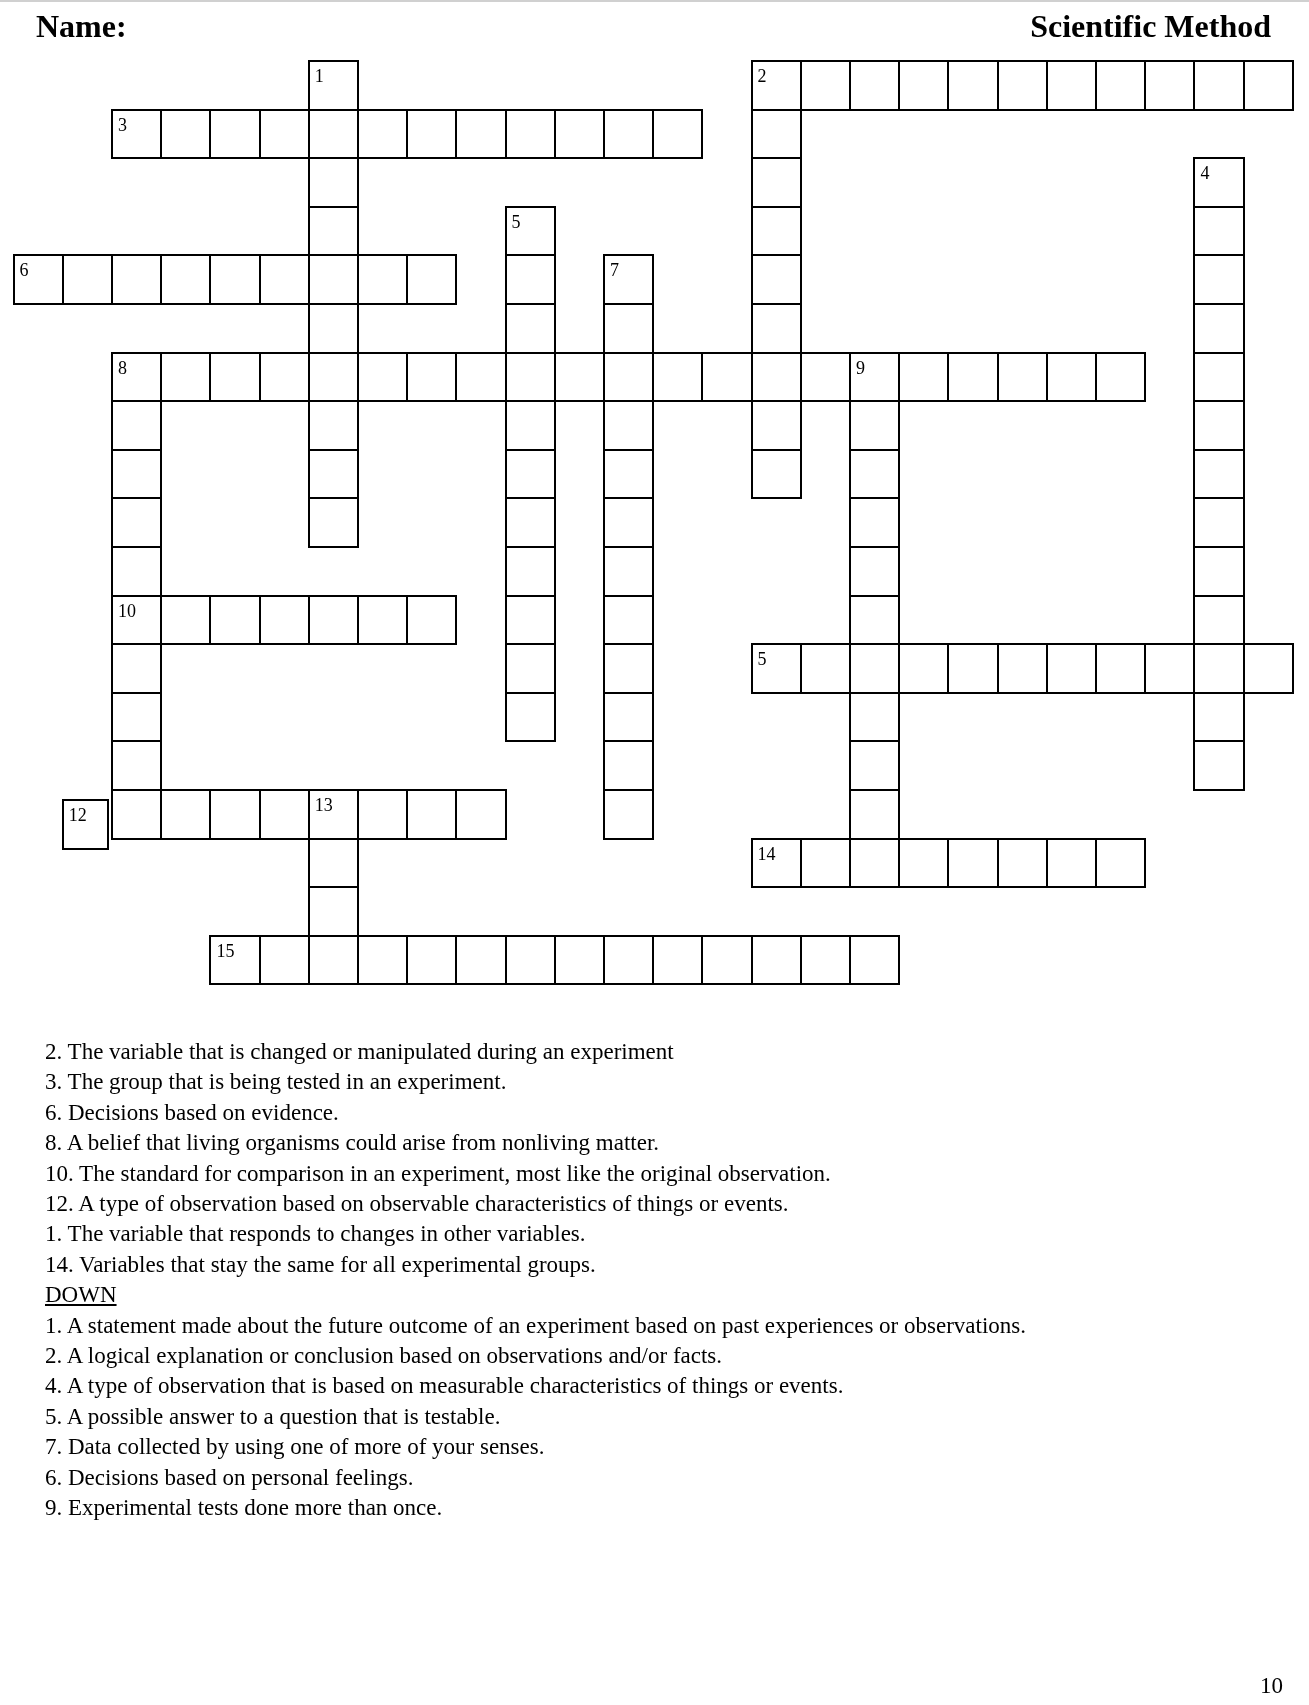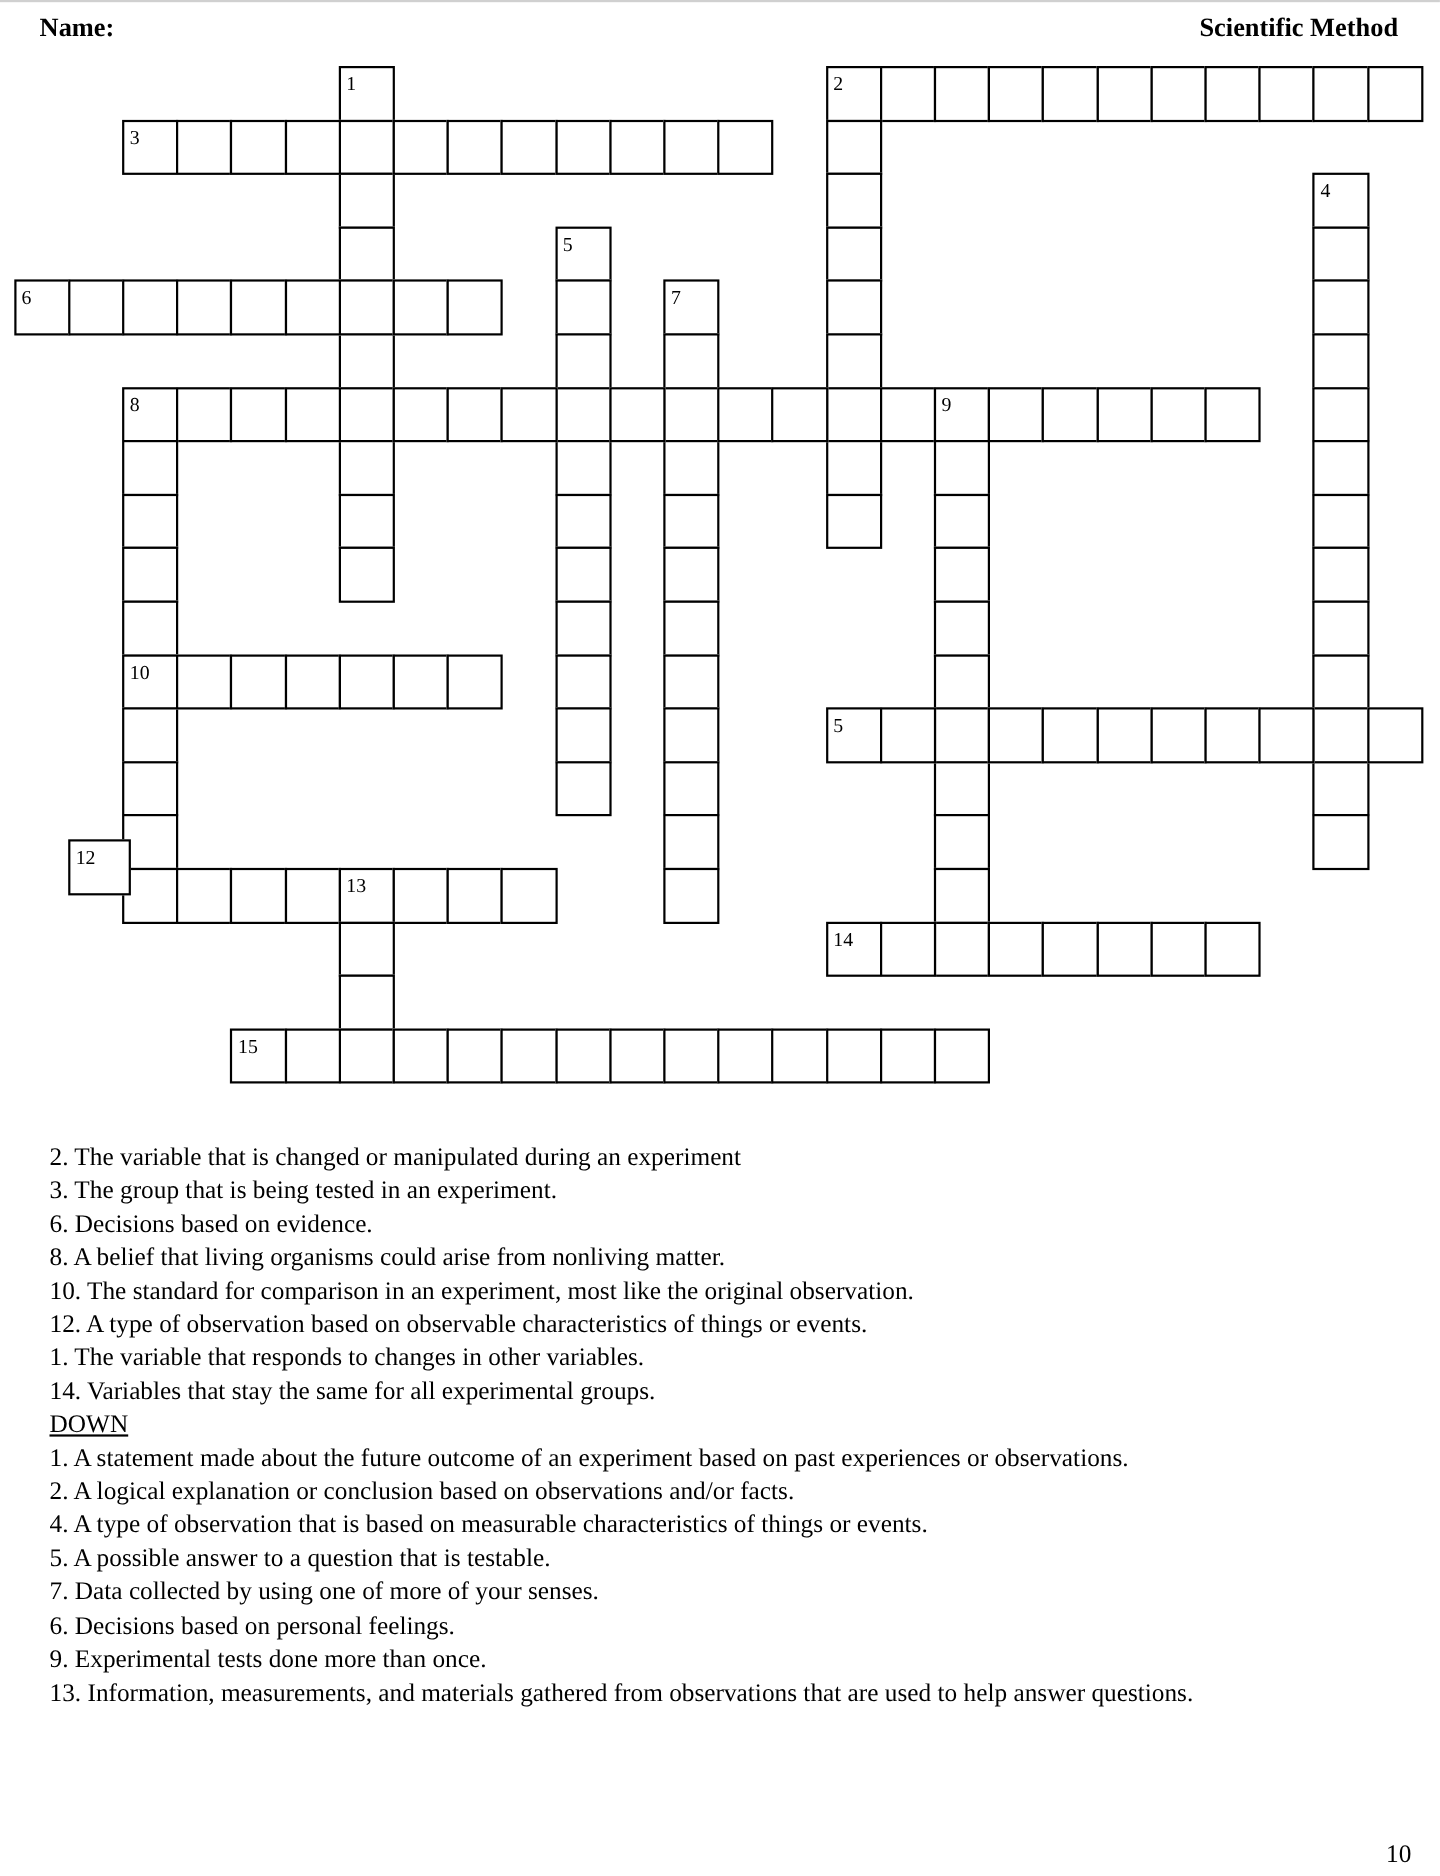--- a/index.html
+++ b/index.html
@@ -18,21 +18,21 @@
     .top-rule {
       position: absolute;
       left: 0; top: 0;
       width: 1309px; height: 2px;
       background: #d0d0d0;
     }
     .hdr {
       position: absolute;
       top: 11px;
       font-weight: bold;
-      font-size: 24px;
+      font-size: 32px;
       line-height: 30px;
       white-space: nowrap;
     }
     #name-label { left: 36px; }
     #title-label { right: 38px; }
 
     #grid {
       position: absolute;
       left: 0; top: 0;
       width: 1309px; height: 1000px;
@@ -231,21 +231,21 @@
       <span class="num">5</span>
     </div>
     <div class="cell" style="left: 799.8px; top: 643.2px; width: 51.2px; height: 50.6px;"></div>
     <div class="cell" style="left: 898.2px; top: 643.2px; width: 51.2px; height: 50.6px;"></div>
     <div class="cell" style="left: 947.4px; top: 643.2px; width: 51.2px; height: 50.6px;"></div>
     <div class="cell" style="left: 996.6px; top: 643.2px; width: 51.2px; height: 50.6px;"></div>
     <div class="cell" style="left: 1045.8px; top: 643.2px; width: 51.2px; height: 50.6px;"></div>
     <div class="cell" style="left: 1095px; top: 643.2px; width: 51.2px; height: 50.6px;"></div>
     <div class="cell" style="left: 1144.2px; top: 643.2px; width: 51.2px; height: 50.6px;"></div>
     <div class="cell" style="left: 1242.6px; top: 643.2px; width: 51.2px; height: 50.6px;"></div>
-    <div class="cell" style="left: 61.8px; top: 763px; width: 57px; height: 50.6px;">
+    <div class="cell" style="left: 61.8px; top: 799px; width: 47px; height: 50.6px;">
       <span class="num">12</span>
     </div>
     <div class="cell" style="left: 160.2px; top: 789px; width: 51.2px; height: 50.6px;"></div>
     <div class="cell" style="left: 209.4px; top: 789px; width: 51.2px; height: 50.6px;"></div>
     <div class="cell" style="left: 258.6px; top: 789px; width: 51.2px; height: 50.6px;"></div>
     <div class="cell" style="left: 307.8px; top: 789px; width: 51.2px; height: 50.6px;">
       <span class="num">13</span>
     </div>
     <div class="cell" style="left: 357px; top: 789px; width: 51.2px; height: 50.6px;"></div>
     <div class="cell" style="left: 406.2px; top: 789px; width: 51.2px; height: 50.6px;"></div>
@@ -289,16 +289,15 @@
   <div>1. The variable that responds to changes in other variables.</div>
   <div>14. Variables that stay the same for all experimental groups.</div>
   <div class="section-head">DOWN</div>
   <div>1. A statement made about the future outcome of an experiment based on past experiences or observations.</div>
   <div>2. A logical explanation or conclusion based on observations and/or facts.</div>
   <div>4. A type of observation that is based on measurable characteristics of things or events.</div>
   <div>5. A possible answer to a question that is testable.</div>
   <div>7. Data collected by using one of more of your senses.</div>
   <div>6. Decisions based on personal feelings.</div>
   <div>9. Experimental tests done more than once.</div>
-  <div>13. Information, measurements, and materials gathered from observations that are used to help answer questions.</div>
 </div>
 
 <div id="page-number">10</div>
 
 </body></html>

